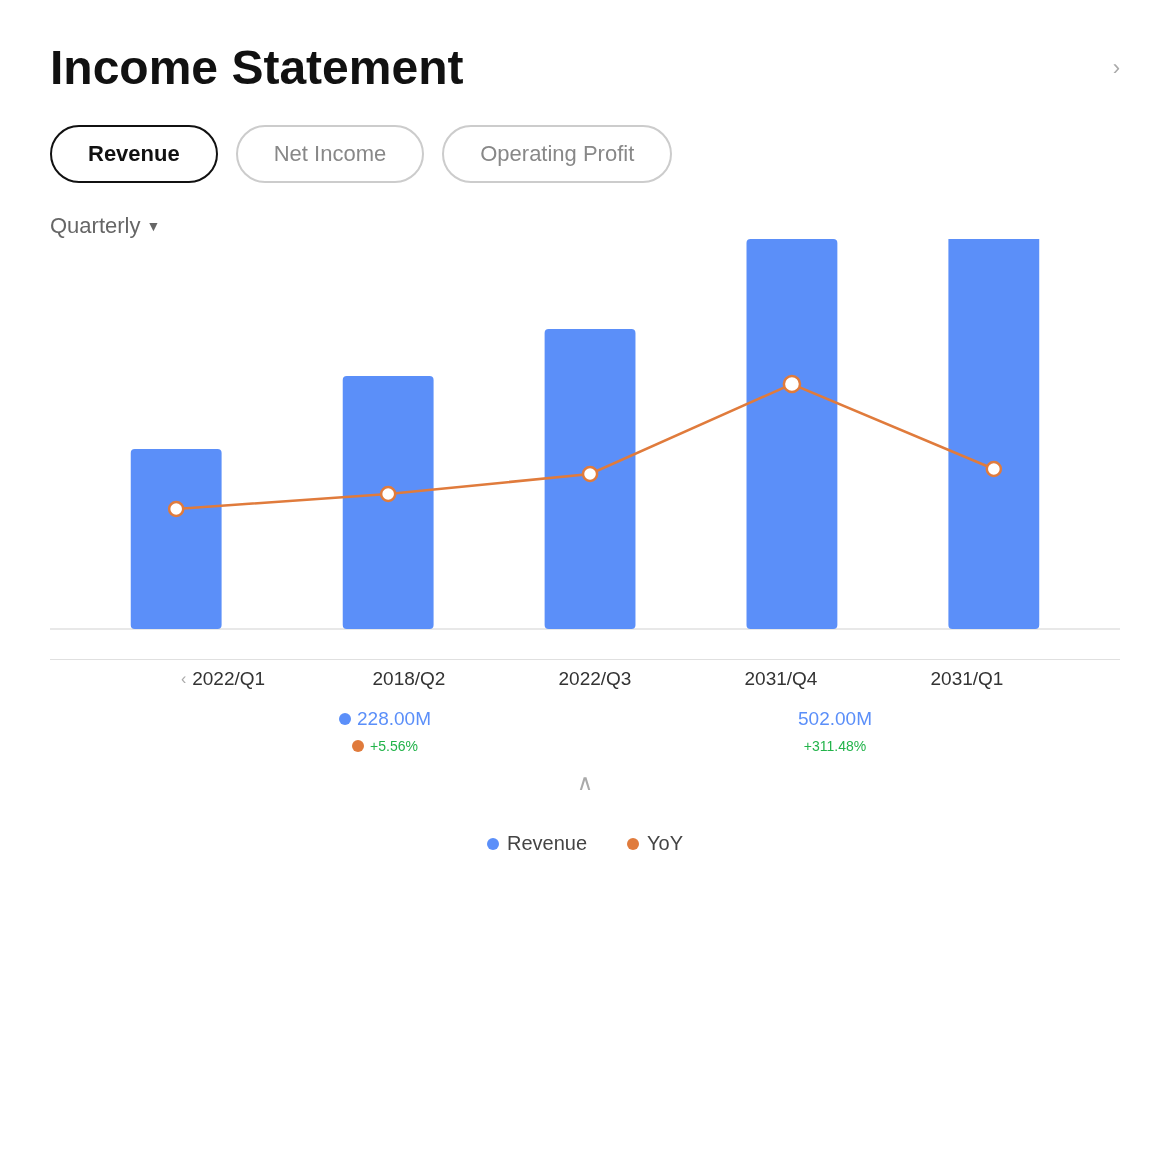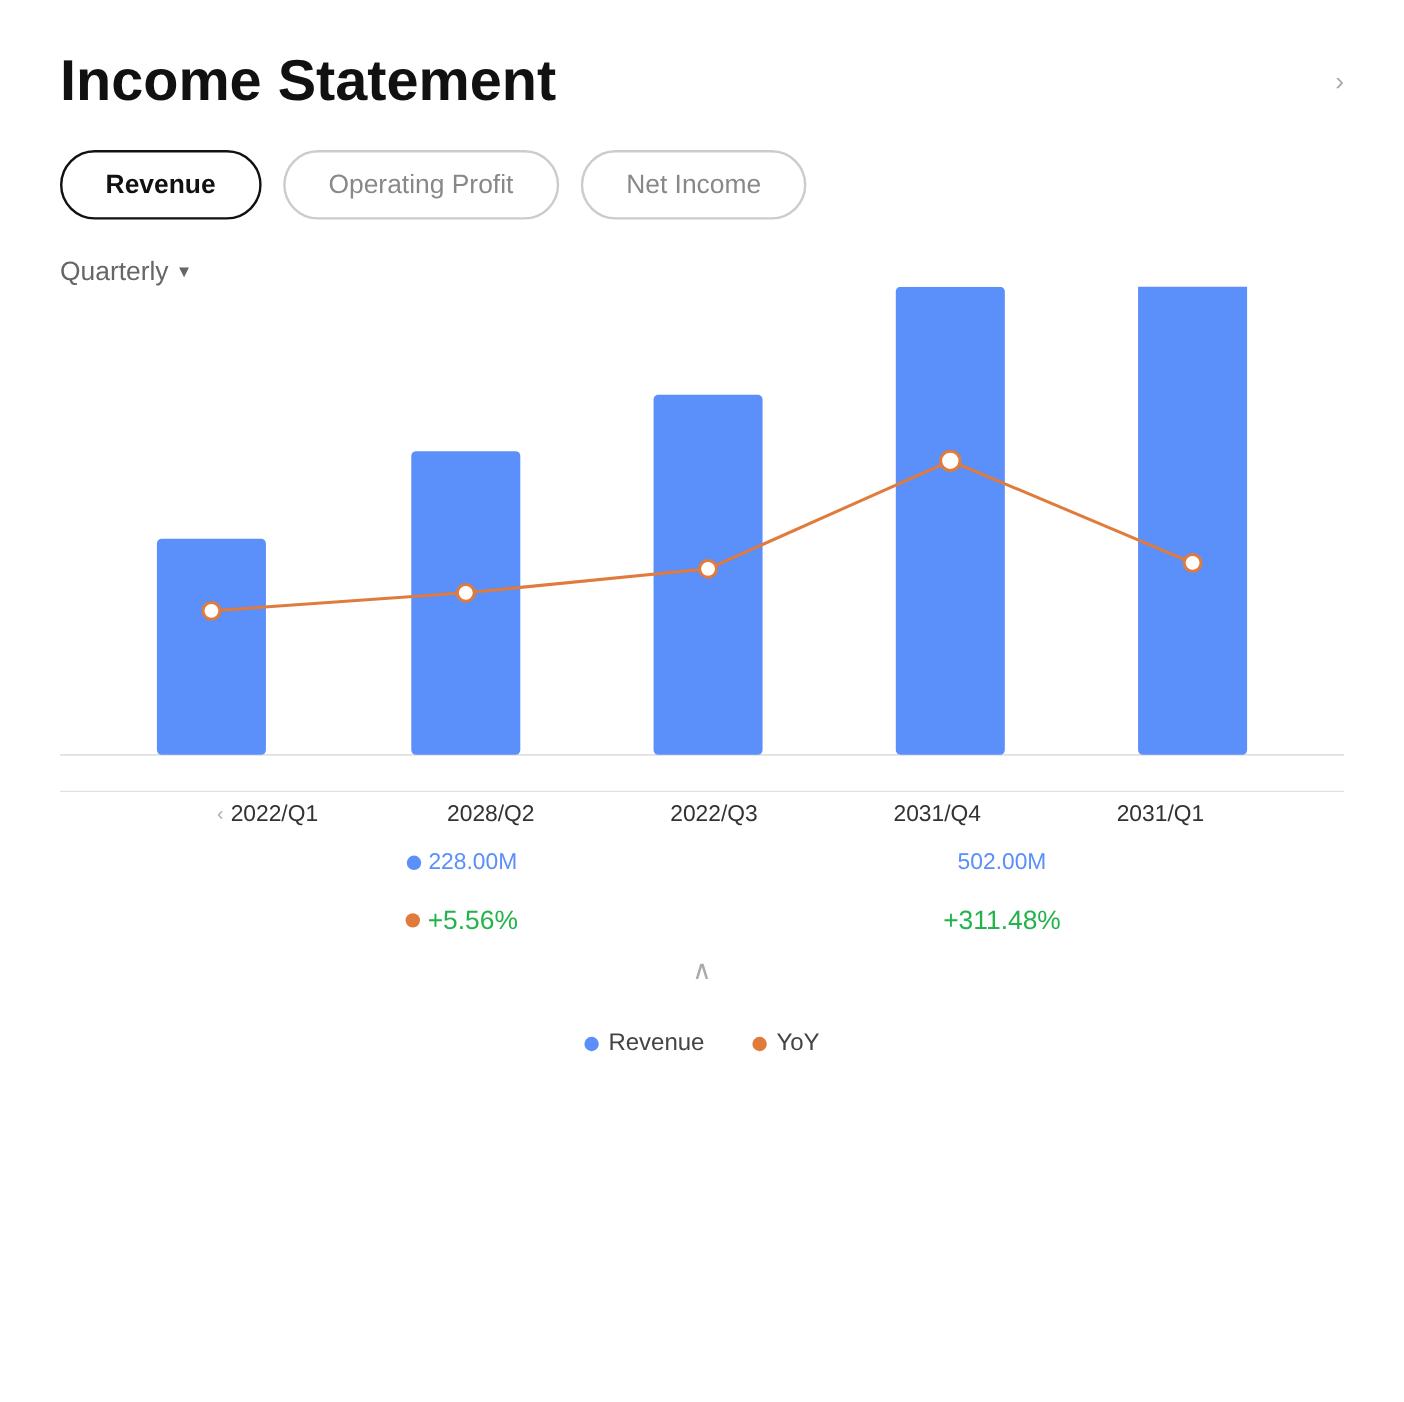--- a/index.html
+++ b/index.html
@@ -89,28 +89,28 @@
       padding: 18px 60px 0 110px;
       gap: 0;
     }
     .data-col {
       flex: 1;
       text-align: center;
     }
     .data-value {
       font-size: 19px;
       color: #5b8ff9;
-      margin-bottom: 24px;
+      margin-bottom: 8px;
       display: flex;
       align-items: center;
       justify-content: center;
       gap: 6px;
     }
     .data-yoy {
-      font-size: 22px;
+      font-size: 14px;
       color: #22b34a;
       display: flex;
       align-items: center;
       justify-content: center;
       gap: 6px;
     }
     .dot {
       width: 12px;
       height: 12px;
       border-radius: 50%;
@@ -148,22 +148,22 @@
 </head>
 <body>
 
 <div class="header-row">
   <h1 class="page-title">Income Statement</h1>
   <span class="chevron-right">›</span>
 </div>
 
 <div class="tabs-row">
   <button class="tab-btn active">Revenue</button>
+  <button class="tab-btn">Net Income</button>
   <button class="tab-btn">Operating Profit</button>
-  <button class="tab-btn">Net Income</button>
 </div>
 
 <div class="period-selector">
   <span>Quarterly</span>
   <span class="arrow-down">▼</span>
 </div>
 
 <div class="chart-area">
   <svg class="chart-svg" viewBox="0 0 1060 420" preserveAspectRatio="none">
 
@@ -190,21 +190,21 @@
   </svg>
 </div>
 
 <div class="divider-line"></div>
 
 <div class="x-axis-row">
   <div class="x-label" style="display:flex;align-items:center;justify-content:center;gap:6px;">
     <span class="x-nav-arrow">‹</span>
     <span>2022/Q1</span>
   </div>
-  <div class="x-label">2028/Q2</div>
+  <div class="x-label">2018/Q2</div>
   <div class="x-label">2022/Q3</div>
   <div class="x-label">2031/Q4</div>
   <div class="x-label">2031/Q1</div>
 </div>
 
 <div class="data-table">
   <div class="data-col">
     <div class="data-value">
       <span class="dot dot-blue"></span>
       <span>228.00M</span>

